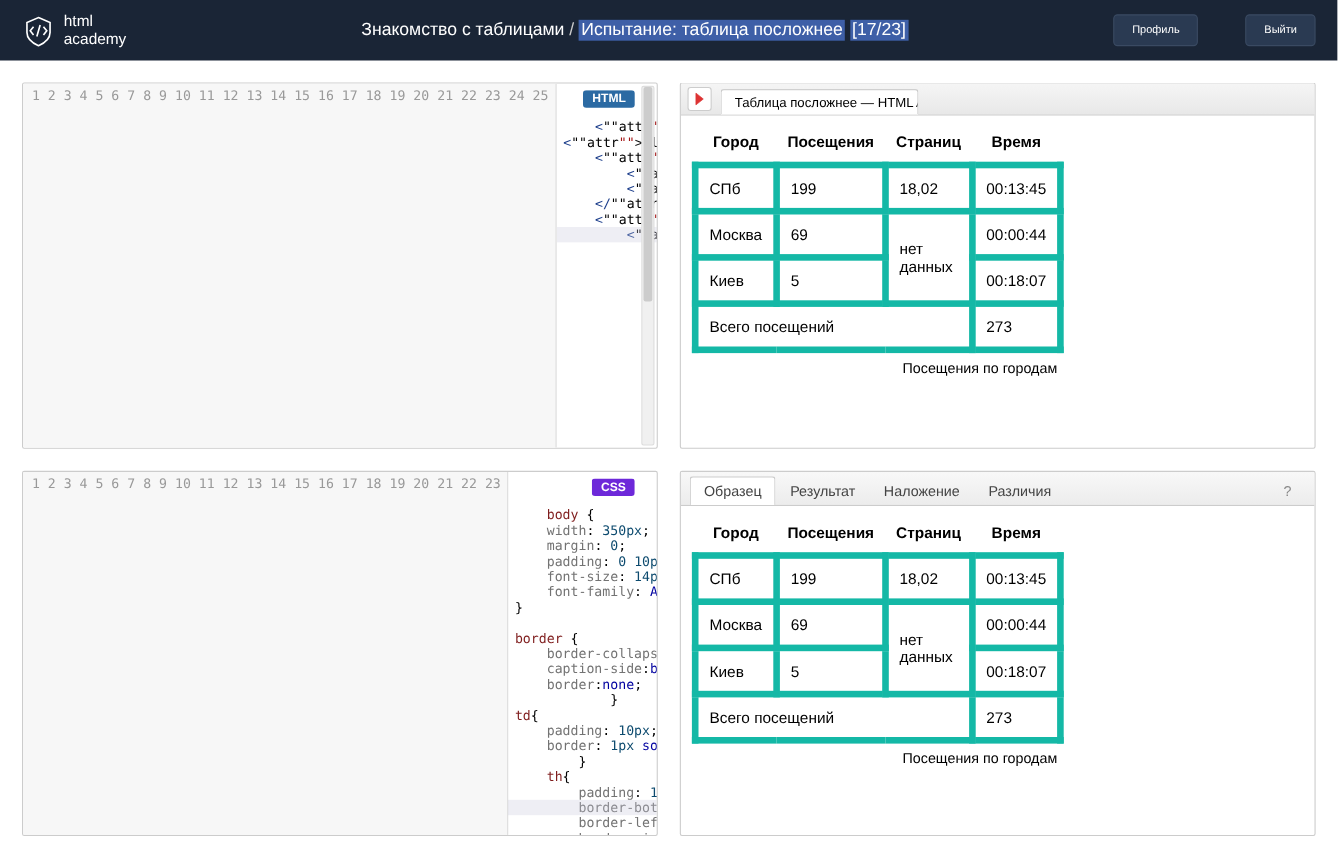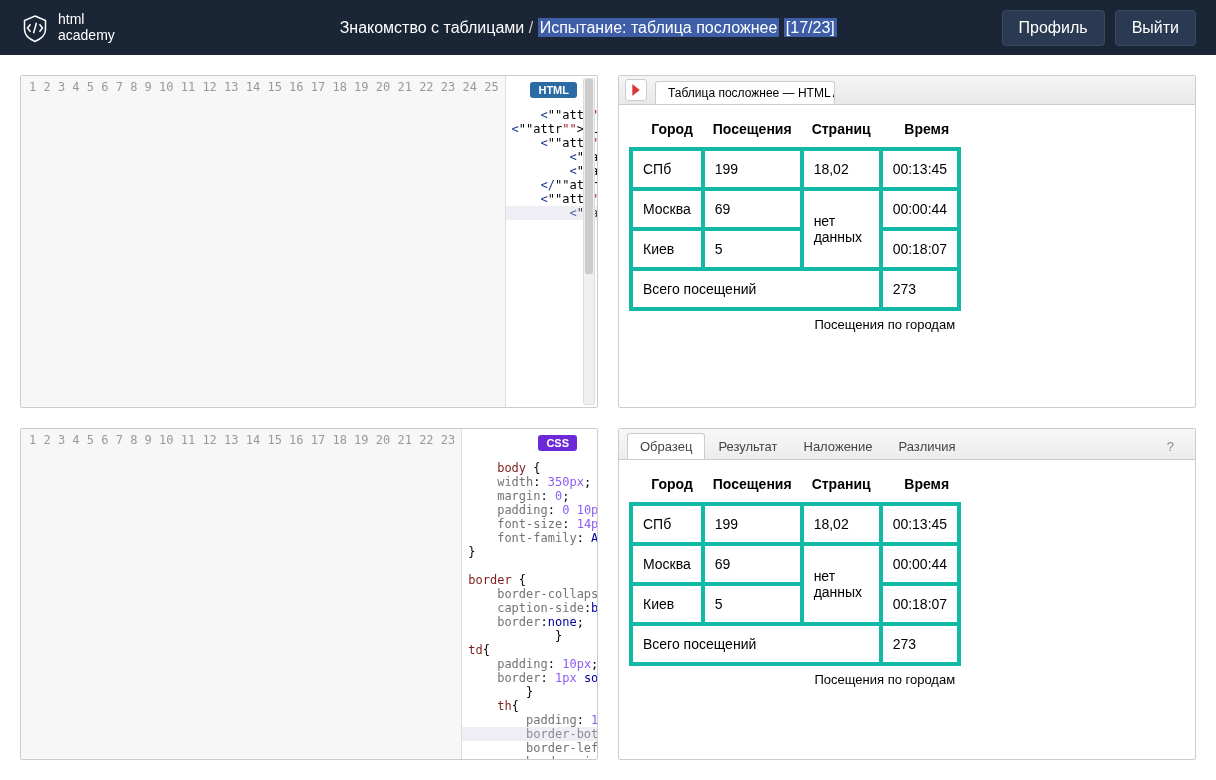--- a/index.html
+++ b/index.html
@@ -35,22 +35,23 @@
   color: #fff;
   padding: 1px 2px;
 }
 .header-buttons { display: flex; gap: 10px; }
 .header-btn {
   background: #2a3a52;
   border: 1px solid #3a4a62;
   color: #fff;
   padding: 8px 16px;
   border-radius: 4px;
-  font-size: 16px;
+  font-size: 10px;
   cursor: pointer;
+  margin-left: 33px;
 }
 
 .workspace {
   display: grid;
   grid-template-columns: 1fr 1fr;
   grid-template-rows: 1fr 1fr;
   gap: 20px;
   padding: 20px;
   height: calc(100vh - 55px);
 }
@@ -98,21 +99,21 @@
   padding: 2px 8px;
   border-radius: 3px;
   z-index: 5;
 }
 .badge-html { background: #2b6aa3; }
 .badge-css { background: #6d28d9; }
 
 .tag { color: #1a3c8a; }
 .val { color: #a31515; }
 .prop { color: #737373; }
-.num { color: #8b5cf6; }
+.num { color: #0c4a6e; }
 .sel { color: #7f1d1d; }
 .kw { color: #0000a0; }
 
 .scrollbar-v {
   position: absolute;
   right: 2px;
   top: 2px;
   bottom: 2px;
   width: 12px;
   background: #f0f0f0;
@@ -196,26 +197,26 @@
 }
 
 .data-table {
   border-collapse: collapse;
   margin-top: 6px;
   width: 330px;
 }
 .data-table th {
   padding: 10px;
   border-bottom: 2px solid #000;
-  text-align: right;
+  text-align: center;
   font-weight: bold;
 }
 .data-table td {
   padding: 10px;
-  border: 4px solid #14b8a6;
+  border: 6px solid #14b8a6;
 }
 .data-table caption {
   caption-side: bottom;
   padding: 6px;
   font-size: 13px;
   text-align: right;
 }
 
 .cursor-line {
   position: absolute;

